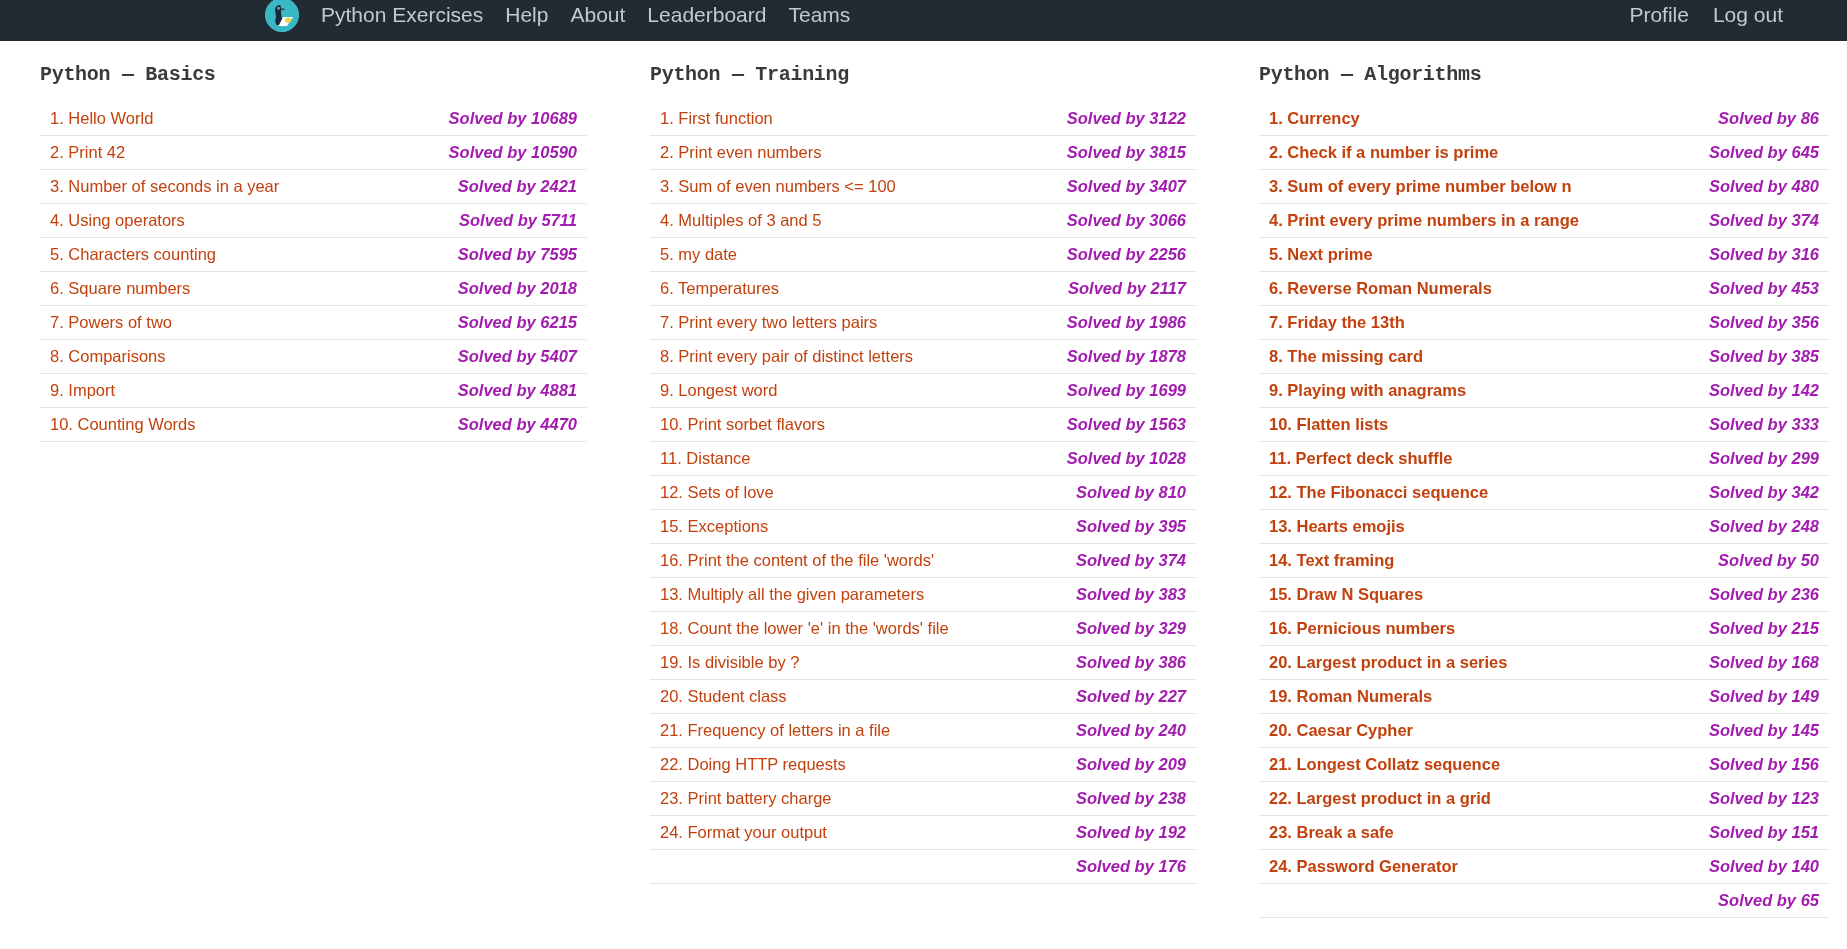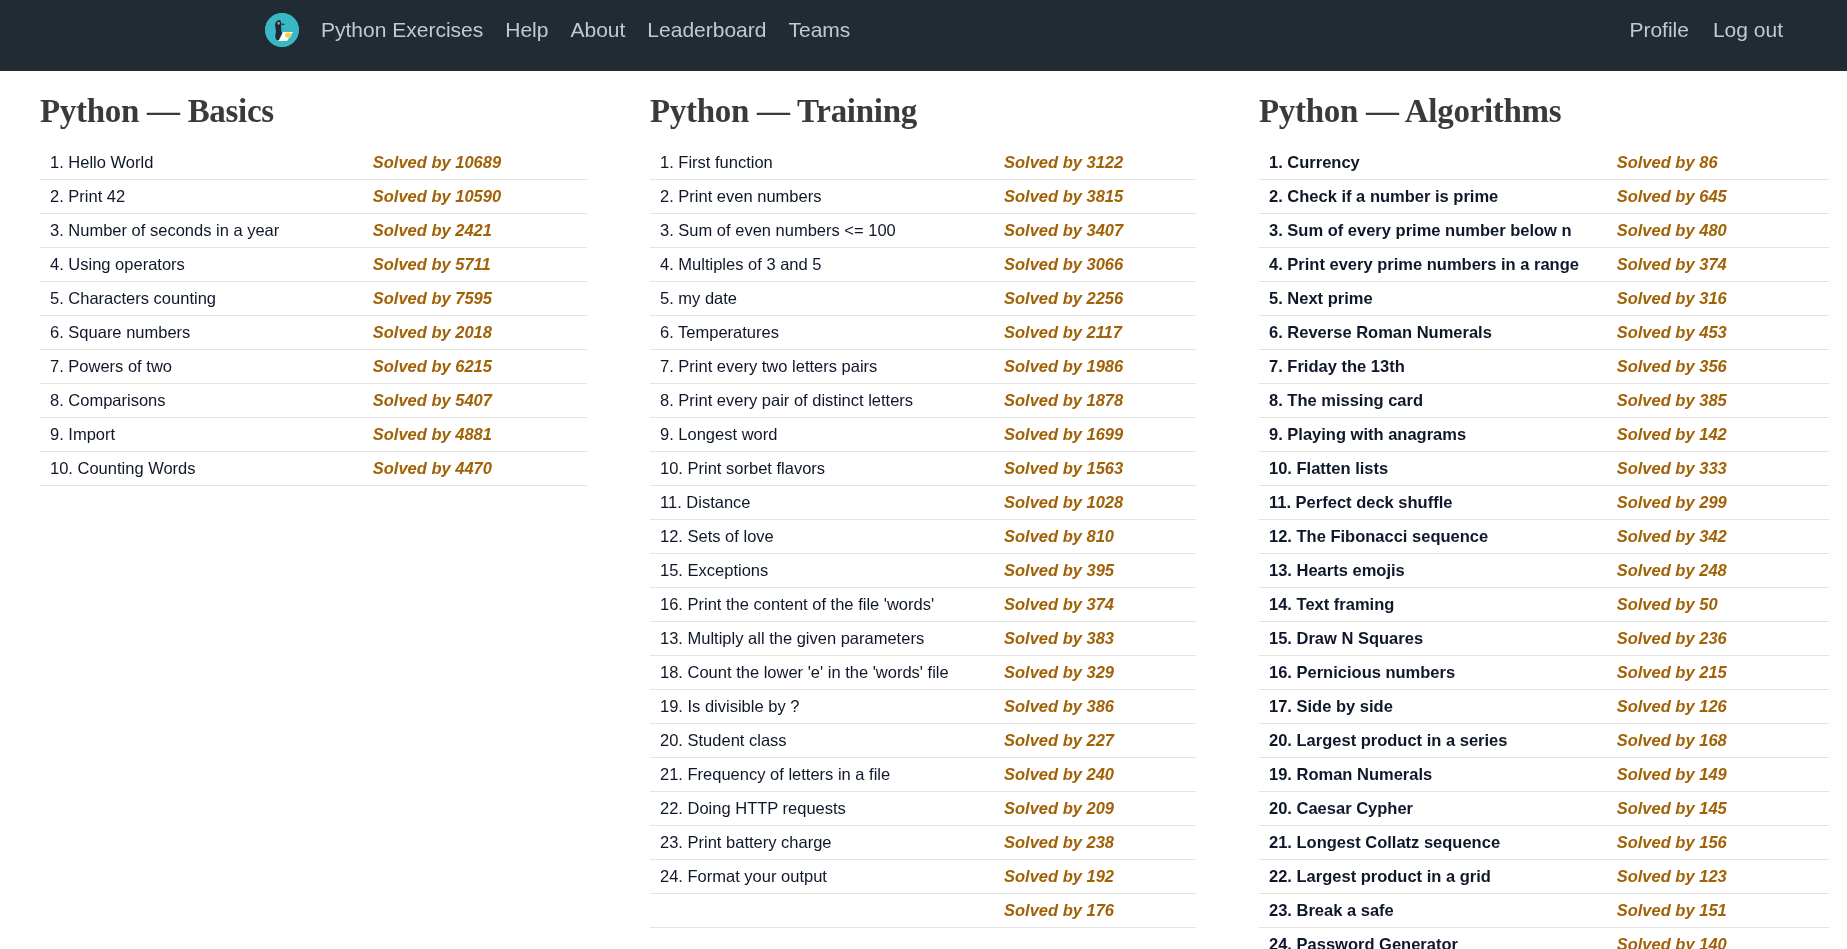--- a/index.html
+++ b/index.html
@@ -7,21 +7,21 @@
   html, body {
     margin: 0; padding: 0;
     width: 1847px; height: 949px;
     overflow: hidden;
     background: #ffffff;
     font-family: "Liberation Sans", sans-serif;
   }
 
   
   .navbar {
-    height: 71px;
+    height: 41px;
     background: #212b33;
     display: flex;
     align-items: center;
     padding: 0 64px 12px 0;
     position: relative;
   }
   .nav-left {
     display: flex;
     align-items: center;
     margin-left: 265px;
@@ -61,22 +61,22 @@
     width: 1847px;
   }
   .col {
     padding: 0 0 0 0;
   }
   .col-1 { width: 605px; padding-left: 40px; padding-right: 18px; }
   .col-2 { width: 609px; padding-left: 45px; padding-right: 18px; }
   .col-3 { width: 633px; padding-left: 45px; padding-right: 18px; }
 
   .col-title {
-    font-family: Liberation Serif, serif;
-    font-size: 33px;
+    font-family: Liberation Mono, monospace;
+    font-size: 20px;
     font-weight: bold;
     color: #3a3a3a;
     letter-spacing: -0.3px;
     margin: 22px 0 16px 0;
     white-space: nowrap;
   }
 
   table.ex-table {
     width: 100%;
     border-collapse: collapse;
@@ -87,29 +87,29 @@
     border-top: 1px solid #e4e4e4;
     font-size: 16.5px;
     vertical-align: middle;
     line-height: 17px;
   }
   table.ex-table tr:first-child td { border-top: none; }
   table.ex-table tr:last-child td { border-bottom: 1px solid #e4e4e4; }
 
   td.ex-name { width: 62%; }
   td.ex-name a {
-    color: #0f172a;
+    color: #c2410c;
     text-decoration: none;
     cursor: pointer;
   }
   td.ex-solved {
-    text-align: left;
+    text-align: right;
     font-style: italic;
     font-weight: bold;
-    color: #a16207;
+    color: #a21caf;
     font-size: 16px;
     width: 38%;
     padding-left: 0;
   }
   
   .col-1 td.ex-name { width: 59%; }
   .col-1 td.ex-solved { width: 41%; }
   .col-2 td.ex-name { width: 63%; }
   .col-2 td.ex-solved { width: 37%; }
   .col-3 td.ex-name { width: 61%; font-weight: bold; }
@@ -354,24 +354,20 @@
           </tr>
           <tr>
             <td class="ex-name"><a>15. Draw N Squares</a></td>
             <td class="ex-solved">Solved by 236</td>
           </tr>
           <tr>
             <td class="ex-name"><a>16. Pernicious numbers</a></td>
             <td class="ex-solved">Solved by 215</td>
           </tr>
           <tr>
-            <td class="ex-name"><a>17. Side by side</a></td>
-            <td class="ex-solved">Solved by 126</td>
-          </tr>
-          <tr>
             <td class="ex-name"><a>20. Largest product in a series</a></td>
             <td class="ex-solved">Solved by 168</td>
           </tr>
           <tr>
             <td class="ex-name"><a>19. Roman Numerals</a></td>
             <td class="ex-solved">Solved by 149</td>
           </tr>
           <tr>
             <td class="ex-name"><a>20. Caesar Cypher</a></td>
             <td class="ex-solved">Solved by 145</td>

